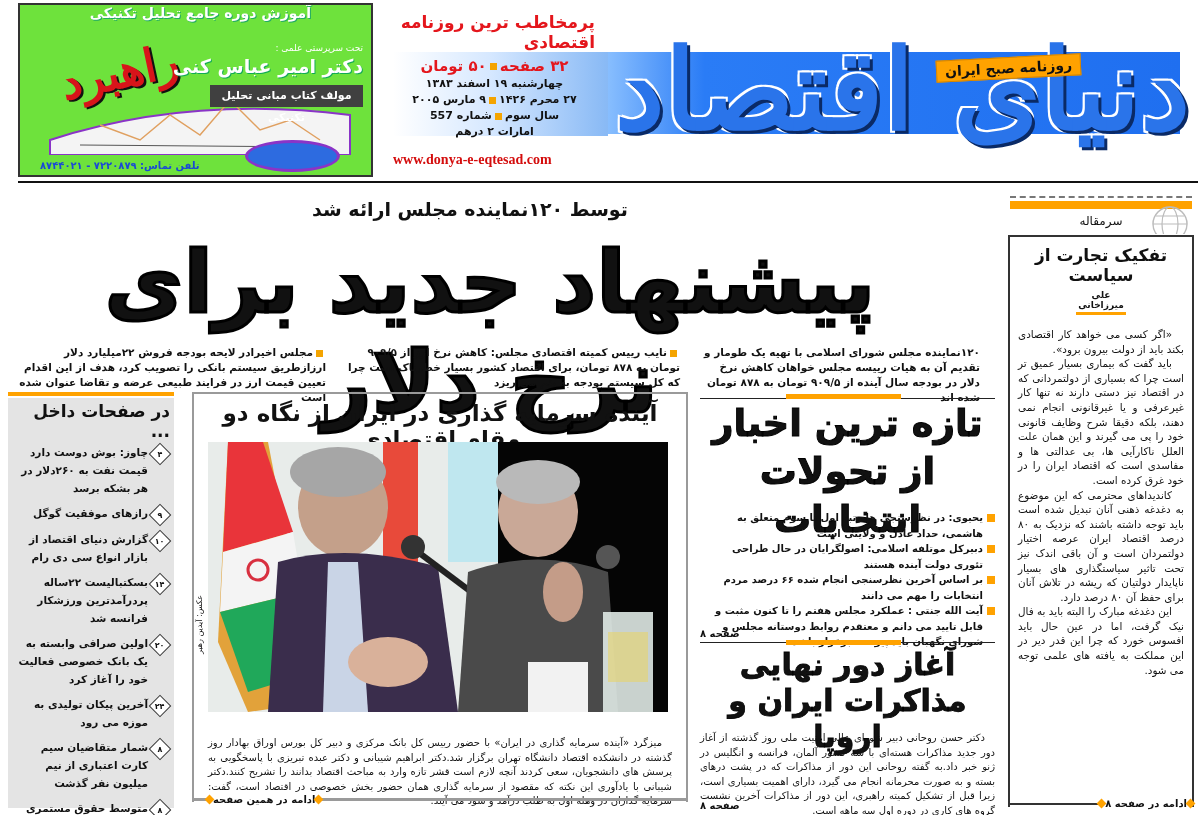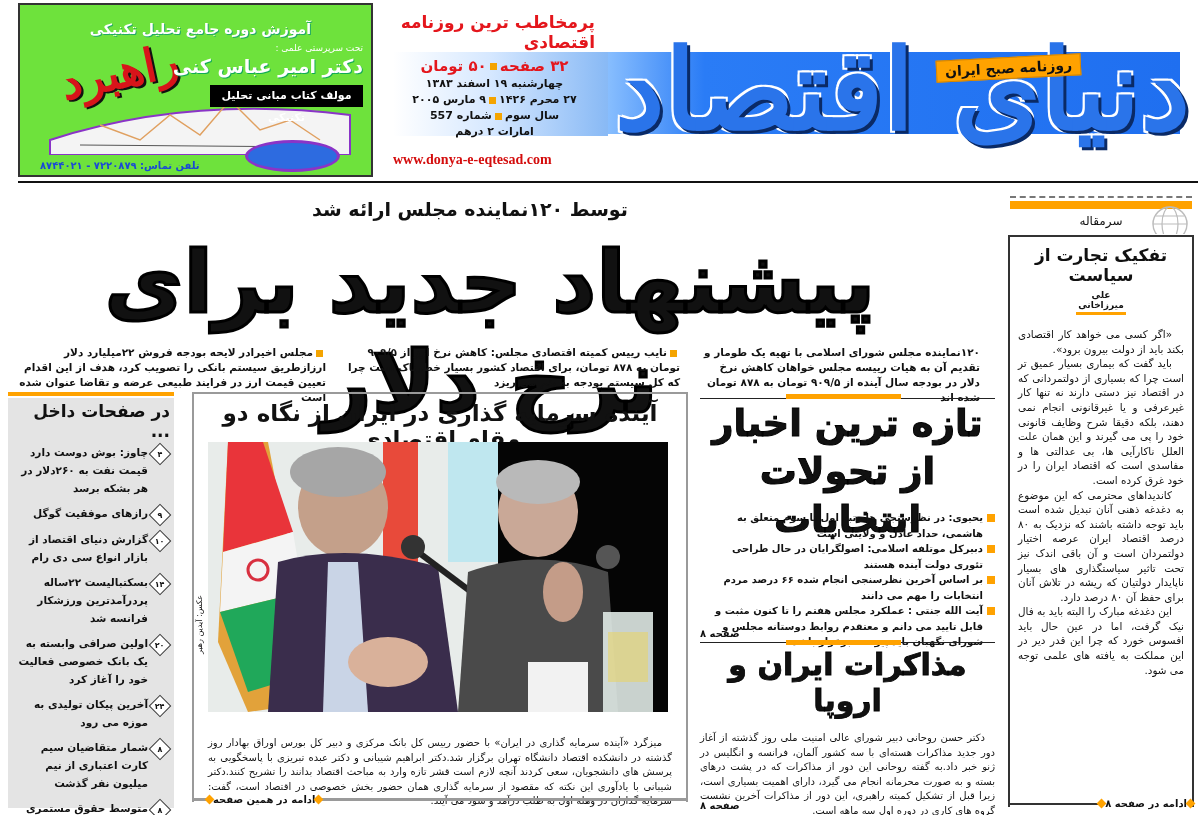--- a/index.html
+++ b/index.html
@@ -19,24 +19,24 @@
   .top-slogan { left: 395px; top: 12px; width: 200px; text-align: right; color: #e4161c; font-weight: bold; font-size: 17px; }
   .info-box { left: 393px; top: 52px; width: 215px; height: 84px; background: linear-gradient(to left, #88b9f5 0%, #d6e8ff 55%, #ffffff 100%);
     padding: 4px 12px 0 0; font-size: 11px; font-weight: bold; line-height: 16px; text-align: center; }
   .info-box .price { font-size: 15px; color: #111; line-height: 20px; }
   .info-box .price .red { color: #e4161c; }
   .sq { display: inline-block; width: 7px; height: 7px; background: #f4a400; margin: 0 3px; vertical-align: middle; }
   .website { left: 393px; top: 152px; width: 210px; color: #d40d0d; font-family: "Liberation Serif", serif; font-weight: bold; font-size: 14px; direction: ltr; text-align: left; }
 
   
   .ad { left: 18px; top: 3px; width: 355px; height: 174px; background: #6ee23c; border: 2px solid #333; overflow: hidden; }
-  .ad-title { position: absolute; right: 60px; top: 16px; color: #fff; font-weight: bold; font-size: 14px; text-shadow: 1px 1px 0 #2a6; }
+  .ad-title { position: absolute; right: 60px; top: 0; color: #fff; font-weight: bold; font-size: 14px; text-shadow: 1px 1px 0 #2a6; }
   .ad-sub { position: absolute; right: 8px; top: 38px; color: #fff; font-size: 9px; }
   .ad-name { position: absolute; right: 8px; top: 50px; color: #fff; font-weight: bold; font-size: 19px; text-shadow: 1px 1px 0 #1a5; }
-  .ad-book { position: absolute; right: 8px; top: 80px; width: 153px; height: 22px; background: #000000; color: #fff; font-weight: bold; font-size: 11px; text-align: center; line-height: 22px; }
+  .ad-book { position: absolute; right: 8px; top: 80px; width: 153px; height: 22px; background: #404040; color: #fff; font-weight: bold; font-size: 11px; text-align: center; line-height: 22px; }
   .ad-brand { position: absolute; left: 40px; top: 40px; color: #d8141a; font-family: "DejaVu Serif", serif; font-weight: bold; font-size: 46px; transform: rotate(-12deg); text-shadow: 2px 2px 0 #111; }
   .ad-chart { position: absolute; left: 20px; top: 80px; width: 320px; height: 70px; }
   .ad-phone { position: absolute; left: 20px; bottom: 4px; color: #1a49d6; font-weight: bold; font-size: 10px; }
   .ad-globe { position: absolute; left: 225px; top: 135px; width: 95px; height: 32px; border-radius: 50%; background: #2d6be0; border: 3px solid #8a34c7; }
 
   .rule-top { left: 18px; top: 181px; width: 1180px; height: 2px; background: #111; }
 
   
   .kicker { left: 300px; top: 198px; width: 340px; text-align: center; font-weight: bold; font-size: 19px; }
   .headline { left: 40px; top: 232px; width: 900px; text-align: center; font-family: "DejaVu Sans", sans-serif; font-weight: 900; font-size: 86px; line-height: 100px; letter-spacing: -2px;
@@ -174,20 +174,21 @@
   <li>یحیوی: در نظرسنجی ها رتبه اول تا سوم متعلق به هاشمی، حداد عادل و ولایتی است</li>
   <li>دبیرکل موتلفه اسلامی: اصولگرایان در حال طراحی تئوری دولت آینده هستند</li>
   <li>بر اساس آخرین نظرسنجی انجام شده ۶۶ درصد مردم انتخابات را مهم می دانند</li>
   <li>آیت الله جنتی : عملکرد مجلس هفتم را تا کنون مثبت و قابل تایید می دانم و معتقدم روابط دوستانه مجلس و شورای نگهبان باید پیوسته برقرار باشد</li>
 </ul>
 <div class="abs el-page page-ref" style="text-align:left">صفحه ۸</div>
 <div class="abs el-rule2"></div>
 <div class="abs el-orange2"></div>
 
 <div class="abs nu-head">
+  <div>آغاز دور نهایی</div>
   <div>مذاکرات ایران و اروپا</div>
 </div>
 <div class="abs nu-body">دکتر حسن روحانی دبیر شورای عالی امنیت ملی روز گذشته از آغاز دور جدید مذاکرات هسته‌ای با سه کشور آلمان، فرانسه و انگلیس در ژنو خبر داد.به گفته روحانی این دور از مذاکرات که در پشت درهای بسته و به صورت محرمانه انجام می گیرد، دارای اهمیت بسیاری است، زیرا قبل از تشکیل کمیته راهبری، این دور از مذاکرات آخرین نشست گروه های کاری در دوره اول سه ماهه است.</div>
 <div class="abs nu-page page-ref" style="text-align:left">صفحه ۸</div>
 
 <div class="abs feat">
   <div class="feat-title">آینده سرمایه گذاری در ایران از نگاه دو مقام اقتصادی</div>
   <div class="photo">
     <svg width="460" height="270" viewBox="0 0 460 270">
       <rect x="0" y="0" width="290" height="270" fill="#e8ecea"></rect>

